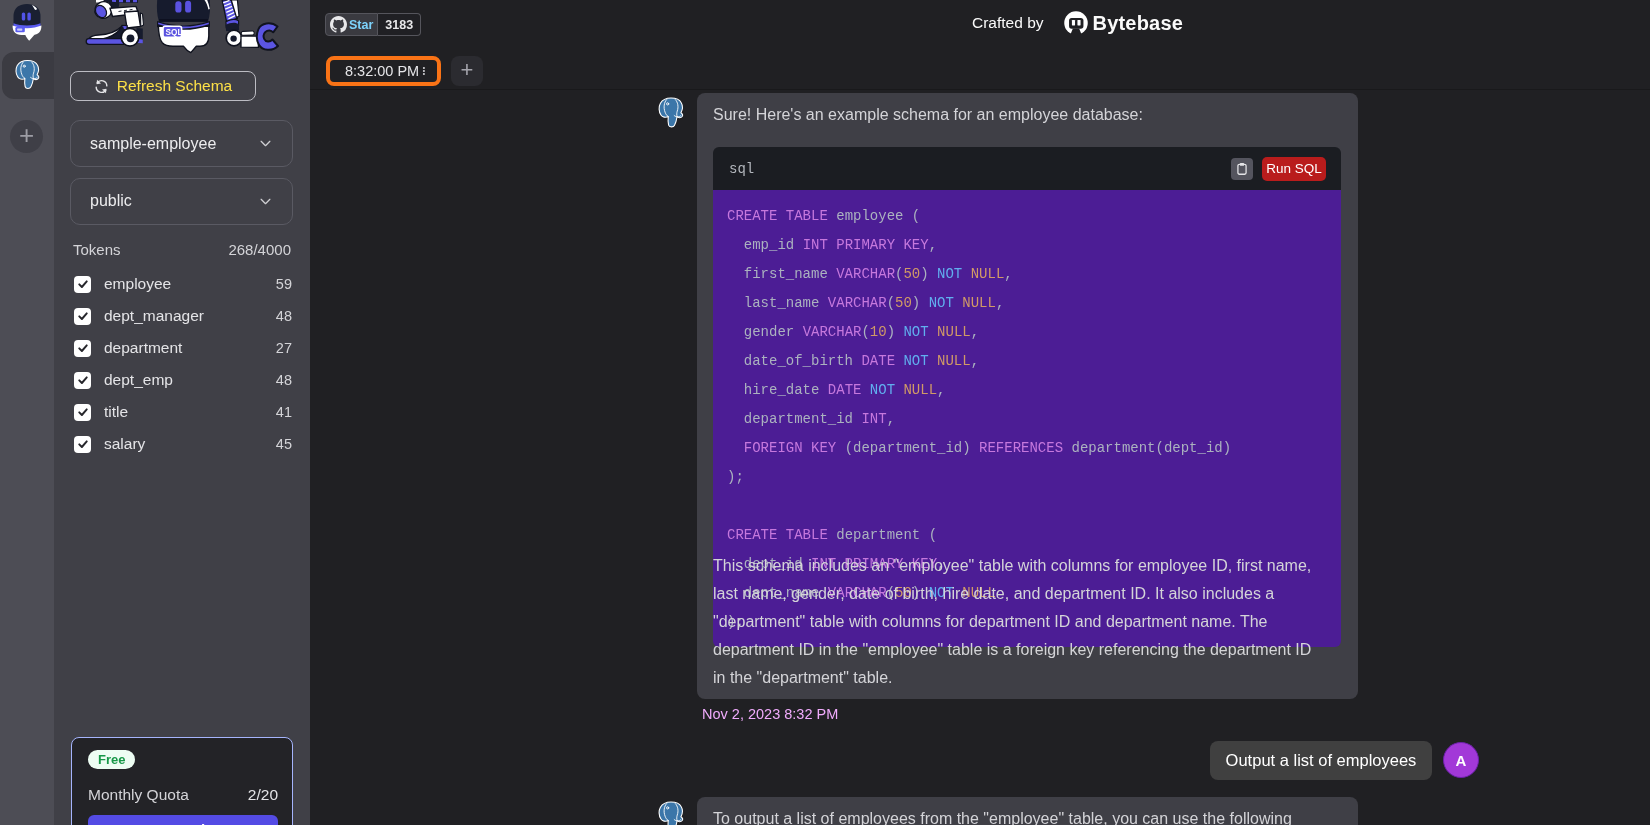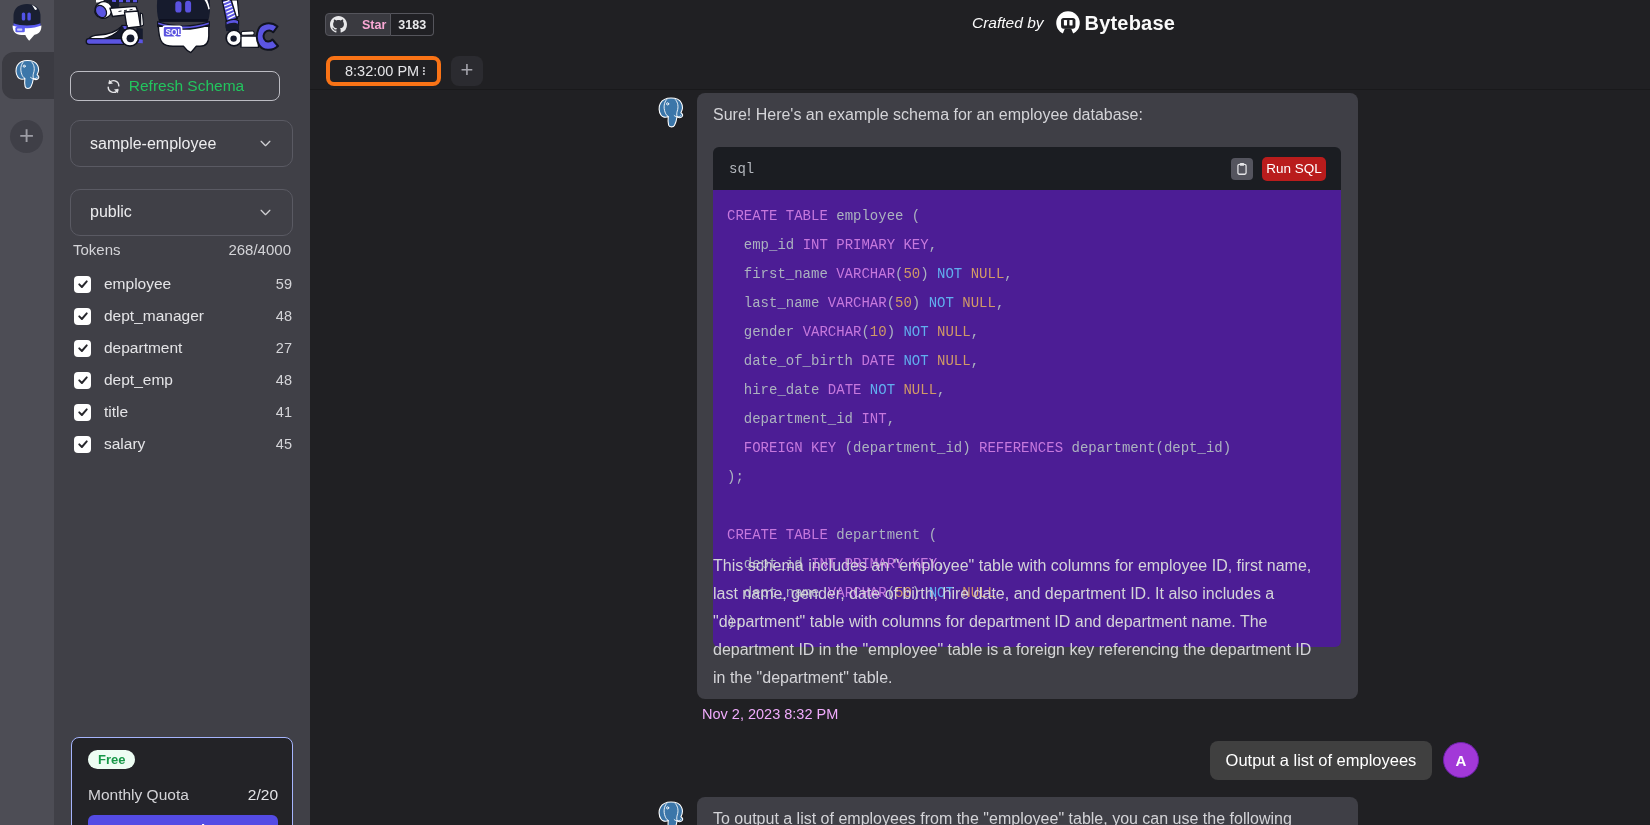--- a/index.html
+++ b/index.html
@@ -6,42 +6,42 @@
 html,body { width:1650px; height:825px; overflow:hidden; background:#202023; font-family:"Liberation Sans", sans-serif; }
 body { position:relative; }
 
 
 #rail { position:absolute; left:0; top:0; width:54px; height:825px; background:#4d4d55; }
 #activeTile { position:absolute; left:2px; top:52px; width:52px; height:47px; background:#3b3b42; border-radius:12px 0 0 12px; }
 #plusBtn { position:absolute; left:10px; top:120px; width:33px; height:33px; border-radius:50%; background:#3f3f47; color:#9d9da5; font-size:26px; line-height:30px; text-align:center; font-weight:300; }
 
 
 #panel { position:absolute; left:54px; top:0; width:256px; height:825px; background:#404047; }
-#refreshBtn { position:absolute; left:16px; top:71px; width:210px; height:30px; border:1px solid #bcbcc3; border-radius:8px; color:#22c55e; font-size:15.5px; display:flex; align-items:center; justify-content:center; gap:8px; }
+#refreshBtn { position:absolute; left:16px; top:71px; width:186px; height:30px; border:1px solid #bcbcc3; border-radius:8px; color:#fde047; font-size:15.5px; display:flex; align-items:center; justify-content:center; gap:8px; }
 .select { position:absolute; left:16px; width:223px; height:47px; background:#404047; border:1px solid #5a5a63; border-radius:10px; color:#ececee; font-size:16px; display:flex; align-items:center; padding:0 19px; }
 .select .chev { margin-left:auto; }
 #tokensRow { position:absolute; left:19px; top:241px; width:218px; color:#d4d4d8; font-size:15px; display:flex; }
 #tokensRow span:last-child { margin-left:auto; }
 .trow { position:absolute; left:20px; width:218px; height:20px; display:flex; align-items:center; color:#e4e4e7; font-size:15.5px; }
 .trow .cb { width:17px; height:17px; background:#fff; border-radius:4px; margin-right:13px; display:flex; align-items:center; justify-content:center; }
 .trow .cnt { margin-left:auto; color:#d4d4d8; font-size:14.5px; }
 
 #quotaCard { position:absolute; left:17px; top:737px; width:222px; height:96px; background:#232327; border:1px solid #a5b4fc; border-radius:8px; padding:12px 16px; }
 #freePill { display:inline-block; background:#edfdf3; color:#179848; font-size:13px; font-weight:bold; border-radius:10px; padding:2px 10px; }
 #quotaRow { margin-top:17px; display:flex; color:#d4d4d8; font-size:15.5px; width:190px; }
 #quotaRow span:last-child { margin-left:auto; color:#e4e4e7; }
 #upgradeBtn { margin-top:11px; width:190px; height:30px; background:#544be4; border-radius:6px; color:#fff; font-weight:bold; font-size:15px; text-align:center; line-height:30px; }
 
 
 #main { position:absolute; left:310px; top:0; width:1340px; height:825px; background:#202023; }
 #ghBadge { position:absolute; left:15px; top:13px; height:23px; display:flex; font-size:12.5px; }
-#ghLeft { display:flex; align-items:center; gap:15px; background:#3a3a40; border:1px solid #55555c; border-radius:4px 0 0 4px; padding:0 4px; color:#f9a8d4; font-weight:bold; }
+#ghLeft { display:flex; align-items:center; gap:2px; background:#3a3a40; border:1px solid #55555c; border-radius:4px 0 0 4px; padding:0 4px; color:#7dd3fc; font-weight:bold; }
 #ghRight { display:flex; align-items:center; background:#202024; border:1px solid #55555c; border-left:none; border-radius:0 4px 4px 0; padding:0 7px; color:#e8e8ea; font-weight:bold; }
 #crafted { position:absolute; left:662px; top:11px; height:24px; display:flex; align-items:center; color:#fafafa; }
-#craftedTxt { font-style:italic; font-size:15.5px; margin-right:12px; }
+#craftedTxt { font-size:15.5px; margin-right:20px; }
 #bbName { font-size:20px; font-weight:bold; margin-left:5px; letter-spacing:0.2px; }
 #tab { position:absolute; left:16px; top:56px; width:115px; height:30px; border:4px solid #f97316; border-radius:8px; color:#e4e4e7; font-size:14.5px; display:flex; align-items:center; padding:0 8px 0 15px; white-space:nowrap; }
 #tab .dots { margin-left:auto; }
 #newTab { position:absolute; left:141px; top:56px; width:32px; height:30px; background:#2b2b30; border-radius:8px; color:#a3a3ab; font-size:22px; text-align:center; line-height:28px; font-weight:300; }
 #hdrLine { position:absolute; left:0; top:89px; width:1340px; height:1px; background:#19191b; }
 
 
 .avatar { position:absolute; width:32px; height:32px; }
 #bubble1 { position:absolute; left:387px; top:93px; width:661px; height:606px; background:#3f3f46; border-radius:8px; padding:13px 16px; color:#d4d4d8; font-size:16px; }
 #bubble2 { position:absolute; left:387px; top:797px; width:661px; height:60px; background:#3f3f46; border-radius:8px; padding:13px 16px; color:#d4d4d8; font-size:16px; }
@@ -212,21 +212,21 @@
         <path fill="#e4e4e7" d="M19.2 22.8 L19.8 15.7 L12.8 16.8 Z"></path>
       </svg>
       <span>Refresh Schema</span>
     </div>
   <div class="select" style="top:120px;">
       <span>sample-employee</span>
       <svg class="chev" width="15" height="15" viewBox="0 0 24 24" fill="none" stroke="#cfcfd3" stroke-width="2" stroke-linecap="round" stroke-linejoin="round">
         <path d="M5 8.5 l7 7 7-7"></path>
       </svg>
     </div>
-  <div class="select" style="top:177.5px;margin-top:11px;">
+  <div class="select" style="top:177.5px;">
       <span>public</span>
       <svg class="chev" width="15" height="15" viewBox="0 0 24 24" fill="none" stroke="#cfcfd3" stroke-width="2" stroke-linecap="round" stroke-linejoin="round">
         <path d="M5 8.5 l7 7 7-7"></path>
       </svg>
     </div>
   <div id="tokensRow">
       <span>Tokens</span>
       <span>268/4000</span>
     </div>
   <div class="trow" style="top:274px;">

